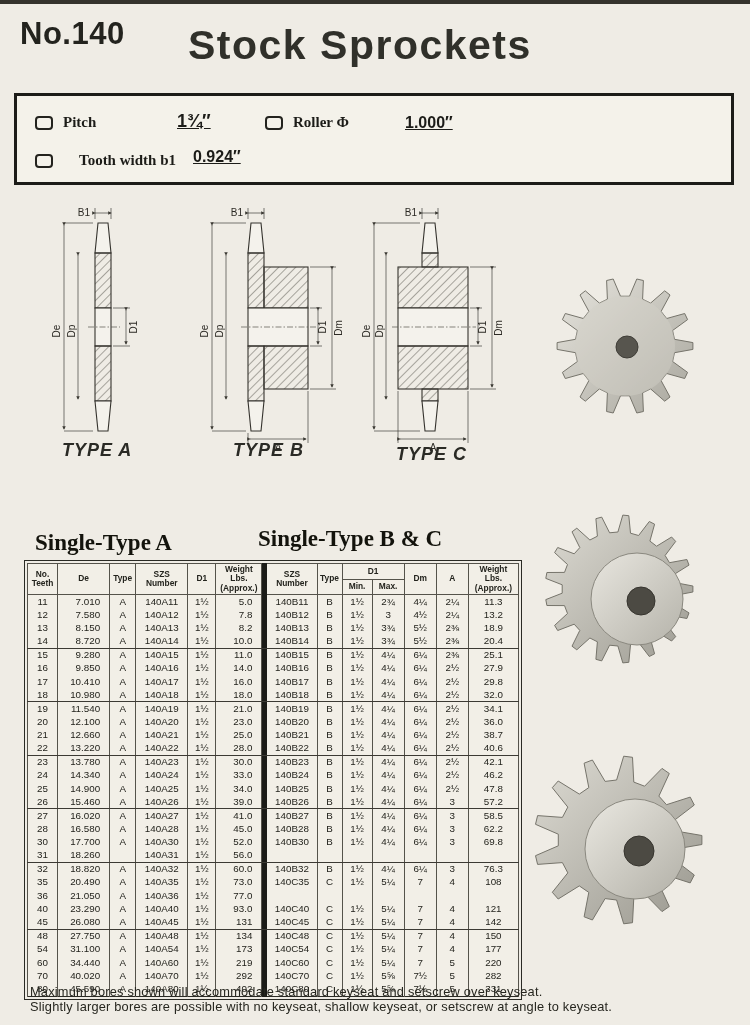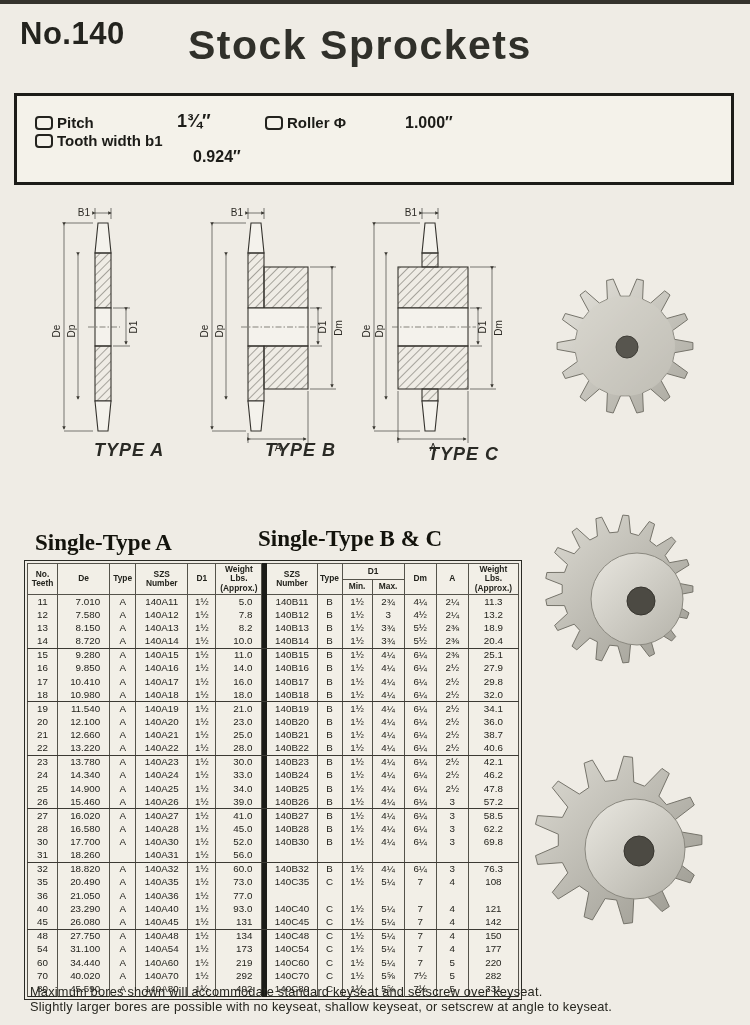--- a/index.html
+++ b/index.html
@@ -10,27 +10,27 @@
   .header-no{position:absolute;left:20px;top:16px;font-size:31px;font-weight:bold;
              color:#23231e;letter-spacing:.5px;}
   .header-title{position:absolute;left:188px;top:22px;font-size:41px;font-weight:bold;
                 color:#30302a;letter-spacing:1.5px;}
 
   .spec-box{position:absolute;left:14px;top:93px;width:714px;height:86px;
             border:3px solid #1c1c18;background:#f4f2ea;}
   .spec-item{position:absolute;display:flex;align-items:center;}
   .bullet{width:14px;height:10px;border:2px solid #23231e;border-radius:4px;
           background:transparent;flex:0 0 auto;}
-  .spec-label{font-weight:bold;font-size:15px;margin-left:4px;}
-  .spec-value{font-weight:bold;font-size:16px;position:absolute;}
+  .spec-label{font-weight:bold;font-size:15px;margin-left:10px;font-family:Liberation Serif, serif;}
+  .spec-value{font-weight:bold;font-size:16px;position:absolute;text-decoration:underline;}
 
   svg text{font-family:"Liberation Sans",sans-serif;}
   .diagram{position:absolute;}
   .type-caption{position:absolute;font-style:italic;font-weight:bold;font-size:18px;
-                color:#2a2a25;letter-spacing:1px;margin-left:32px;}
+                color:#2a2a25;letter-spacing:1px;}
 
   .section-title{position:absolute;font-family:"Liberation Serif",serif;
                  font-weight:bold;font-size:23px;color:#13130c;}
 
   .tblwrap{position:absolute;left:24px;top:560px;border:1.5px solid #2a2a24;
            padding:2px;background:transparent;}
   table{border-collapse:collapse;table-layout:fixed;width:492px;
         background:#f2efe7;border:1.3px solid #2a2a24;padding-left:8px;}
   th,td{border-left:1px solid #55534b;border-right:1px solid #55534b;
         font-size:9.8px;padding:0 2px;height:12.4px;line-height:1.05;
@@ -61,21 +61,21 @@
       <span class="spec-label">Pitch</span>
     </div>
     <div class="spec-value" style="left:160px;top:15px;font-size:18px;">1¾″</div>
 
     <div class="spec-item" style="left:248px;top:18px;">
       <span class="bullet"></span>
       <span class="spec-label">Roller Φ</span>
     </div>
     <div class="spec-value" style="left:388px;top:18px;">1.000″</div>
 
-    <div class="spec-item" style="left:18px;top:36px;">
+    <div class="spec-item" style="left:18px;top:56px;gap:16px;">
       <span class="bullet"></span>
       <span class="spec-label">Tooth width b1</span>
     </div>
     <div class="spec-value" style="left:176px;top:52px;">0.924″</div>
   </div>
 
   <svg class="diagram" style="left:48px;top:203px;" width="128" height="245" viewBox="0 0 128 245">
     <defs>
       <pattern id="hatchA" width="6" height="6" patternTransform="rotate(45)" patternUnits="userSpaceOnUse">
         <line x1="0" y1="0" x2="0" y2="6" stroke="#5b5951" stroke-width="1"></line>

